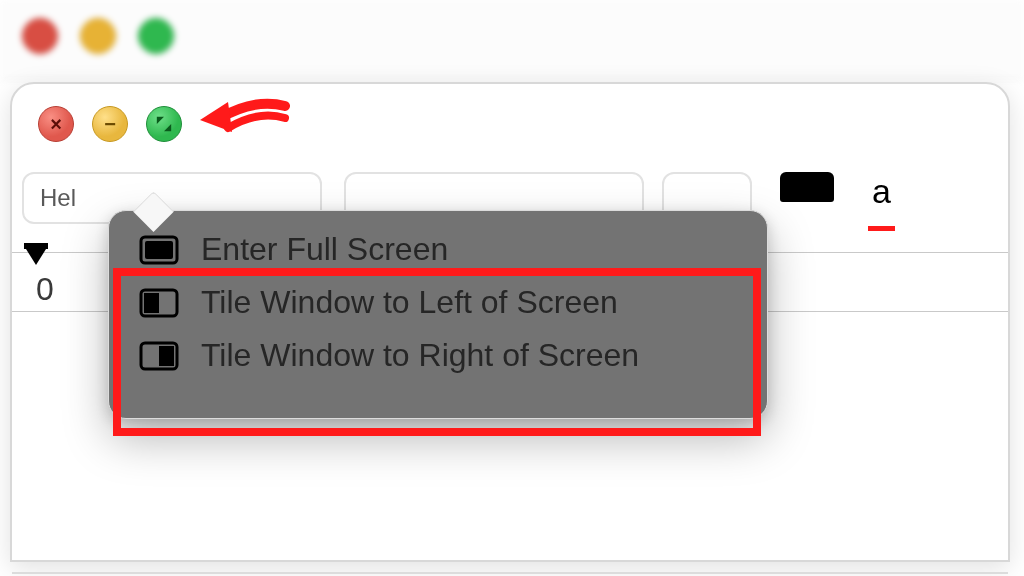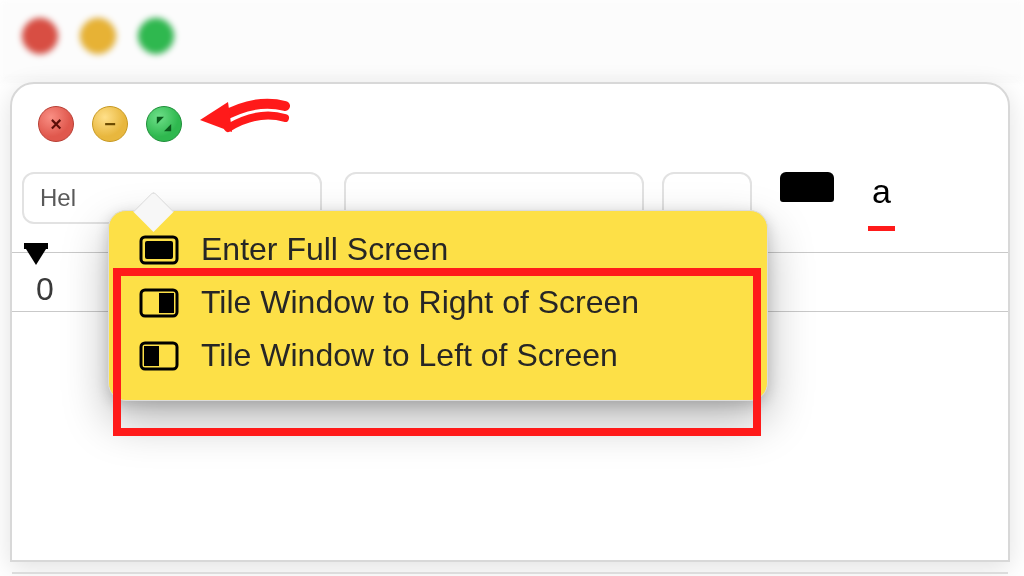--- a/index.html
+++ b/index.html
@@ -89,25 +89,25 @@
   .ruler .num {
     position:absolute; left:24px; top:18px;
     font-size:32px; color:#3a3a3a;
   }
 
   
   .popover {
     position: absolute;
     left: 108px; top: 210px;
     width: 660px;
-    background: #fde047;
+    background: #737373;
     border: 1px solid #dcdcdc;
     border-radius: 18px;
     box-shadow: 0 20px 46px rgba(0,0,0,0.28), 0 4px 14px rgba(0,0,0,0.16);
-    padding: 12px 0 18px 0;
+    padding: 12px 0 36px 0;
     z-index: 50;
   }
   .popover::before {
     content:"";
     position:absolute;
     left: 30px; top: -14px;
     width: 28px; height: 28px;
     background: #f7f7f7;
     border-left: 1px solid #dcdcdc;
     border-top: 1px solid #dcdcdc;
@@ -205,34 +205,34 @@
           <rect x="6" y="6" width="28" height="18" rx="2" fill="#000"></rect>
         </svg>
     </span>
     <span>Enter Full Screen</span>
   </div>
 
   <div class="menu-item">
     <span class="mi-icon">
       <svg viewBox="0 0 40 30">
           <rect x="2" y="2" width="36" height="26" rx="4" ry="4" fill="none" stroke="#000" stroke-width="3"></rect>
+          <rect x="5" y="5" width="15" height="20" fill="#000"></rect>
+        </svg>
+    </span>
+    <span>Tile Window to Left of Screen</span>
+  </div>
+
+  <div class="menu-item">
+    <span class="mi-icon">
+      <svg viewBox="0 0 40 30">
+          <rect x="2" y="2" width="36" height="26" rx="4" ry="4" fill="none" stroke="#000" stroke-width="3"></rect>
           <rect x="20" y="5" width="15" height="20" fill="#000"></rect>
         </svg>
     </span>
     <span>Tile Window to Right of Screen</span>
-  </div>
-
-  <div class="menu-item">
-    <span class="mi-icon">
-      <svg viewBox="0 0 40 30">
-          <rect x="2" y="2" width="36" height="26" rx="4" ry="4" fill="none" stroke="#000" stroke-width="3"></rect>
-          <rect x="5" y="5" width="15" height="20" fill="#000"></rect>
-        </svg>
-    </span>
-    <span>Tile Window to Left of Screen</span>
   </div>
 
 </div>
 
 <svg class="anno-arrow" viewBox="0 0 90 50">
   <path d="M85 10 Q55 2 20 22" fill="none" stroke="#ff1a1a" stroke-width="10" stroke-linecap="round"></path>
   <polygon points="0,24 28,6 30,20 32,36" fill="#ff1a1a"></polygon>
   <path d="M85 22 Q58 14 28 32" fill="none" stroke="#ff1a1a" stroke-width="8" stroke-linecap="round"></path>
 </svg>
 

